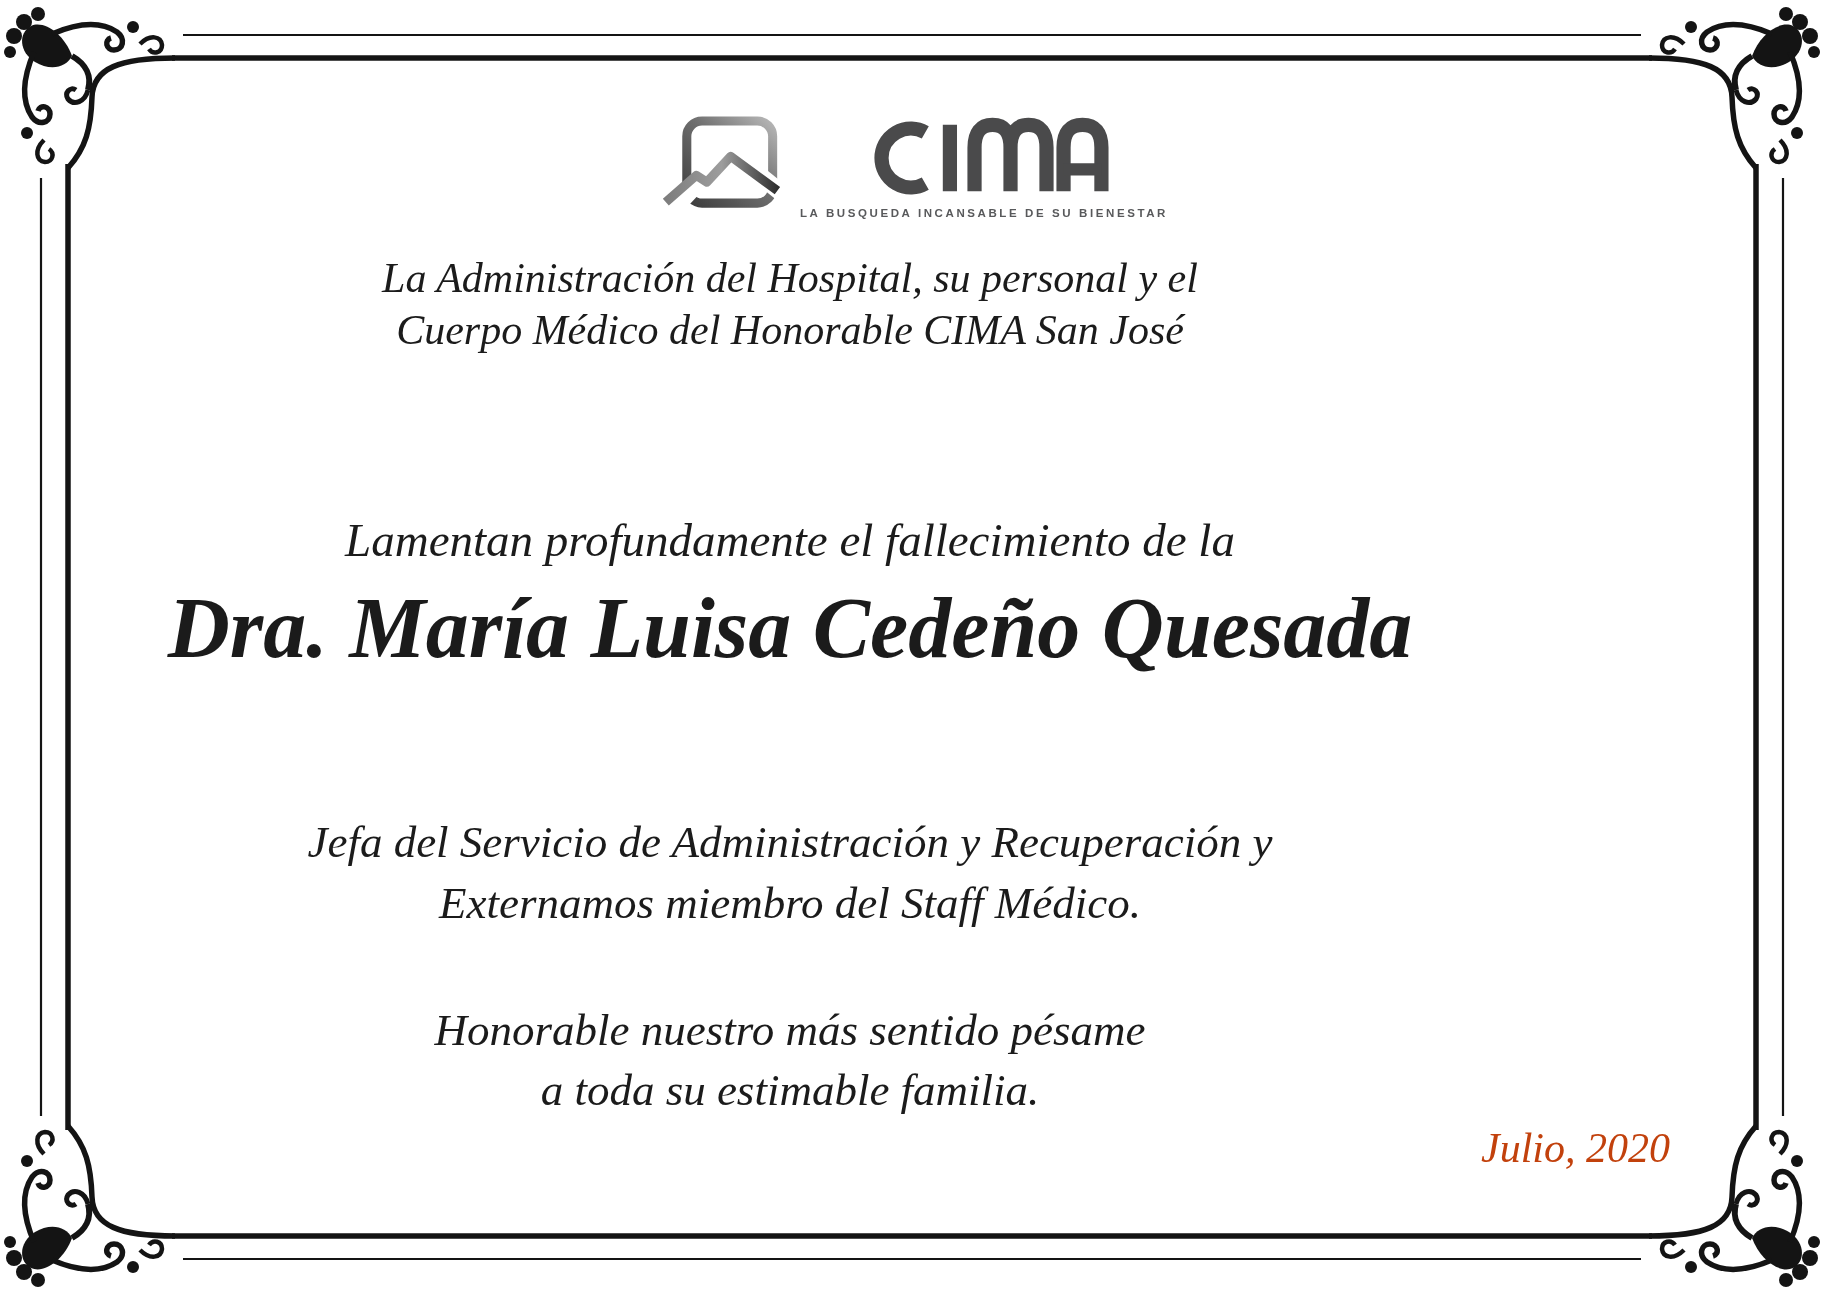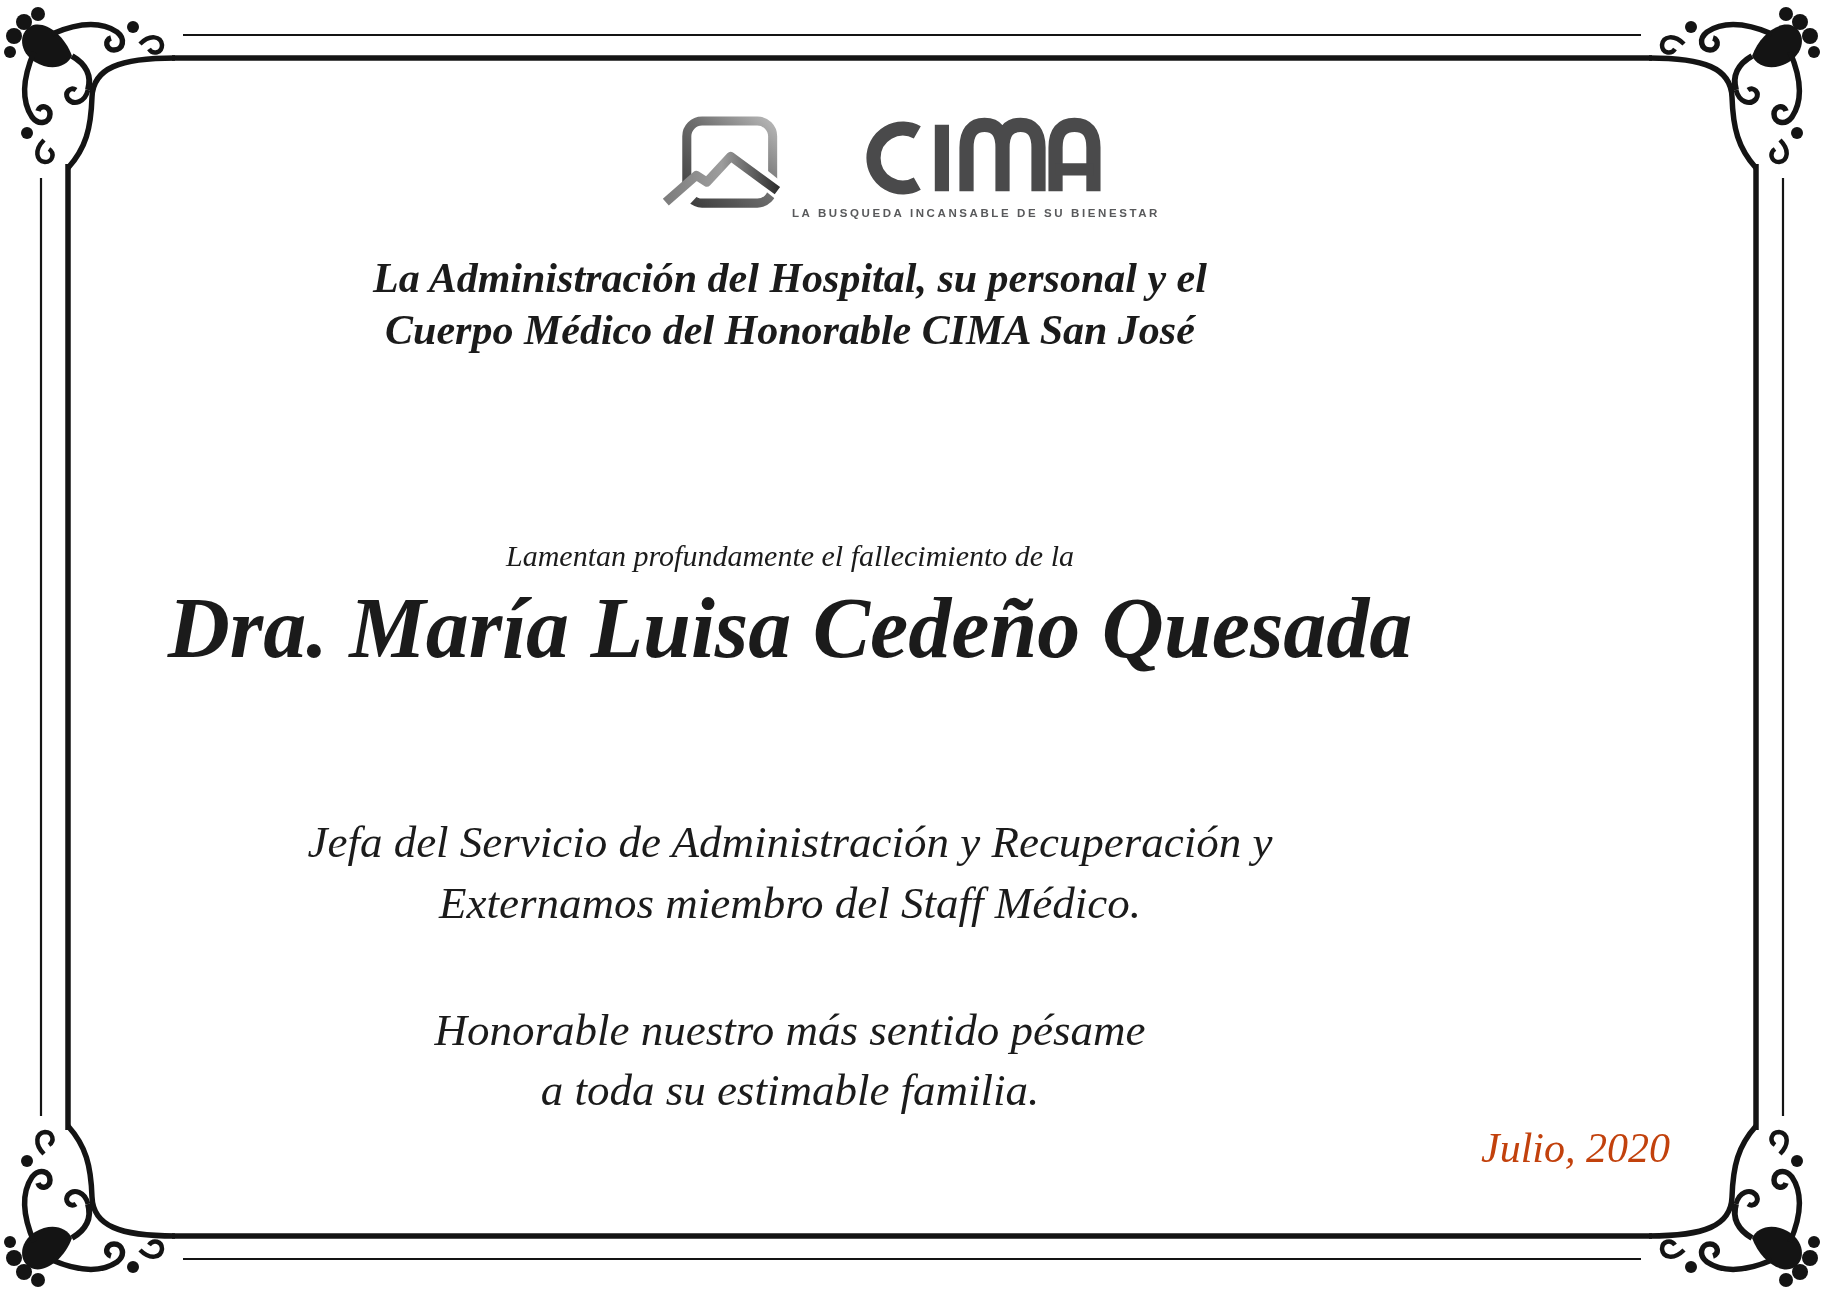--- a/index.html
+++ b/index.html
@@ -7,33 +7,33 @@
     position:relative;
     width:1824px;height:1294px;
     background:#ffffff;
     overflow:hidden;
     font-family:"Liberation Serif", serif;
   }
   .frame-svg{position:absolute;left:0;top:0;width:1824px;height:1294px;}
   .sr-only{position:absolute;width:1px;height:1px;overflow:hidden;clip:rect(0 0 0 0);white-space:nowrap;}
 
   
-  .logo{position:absolute;left:662px;top:116px;display:flex;align-items:flex-start;gap:6px;}
+  .logo{position:absolute;left:662px;top:116px;display:flex;align-items:flex-start;gap:14px;}
   .logo-right{display:flex;flex-direction:column;align-items:center;}
   .logo-tagline{
     font-family:"Liberation Sans", sans-serif;
     font-size:11.5px;letter-spacing:2.6px;color:#58595b;
     margin-top:7px;white-space:nowrap;font-weight:bold;
   }
 
   
   .copy{position:absolute;left:80px;right:324px;text-align:center;color:#1b1b1b;font-style:italic;}
 
-  .header-block{top:252px;font-weight:bold;font-size:42px;line-height:52px;}
-  .lament-line{top:528px;font-size:30px;line-height:56px;}
+  .header-block{top:252px;font-weight:normal;font-size:42px;line-height:52px;}
+  .lament-line{top:512px;font-size:47px;line-height:56px;}
   .deceased-name{top:574px;font-weight:bold;font-size:86px;line-height:108px;}
   .role-block{top:812px;font-size:45px;line-height:61px;}
   .condolence-block{top:1000px;font-size:45px;line-height:60px;}
   .date-line{
     position:absolute;right:154px;top:1124px;
     font-size:42px;font-style:italic;color:#c2410c;
   }
 </style>
 </head>
 <body>

